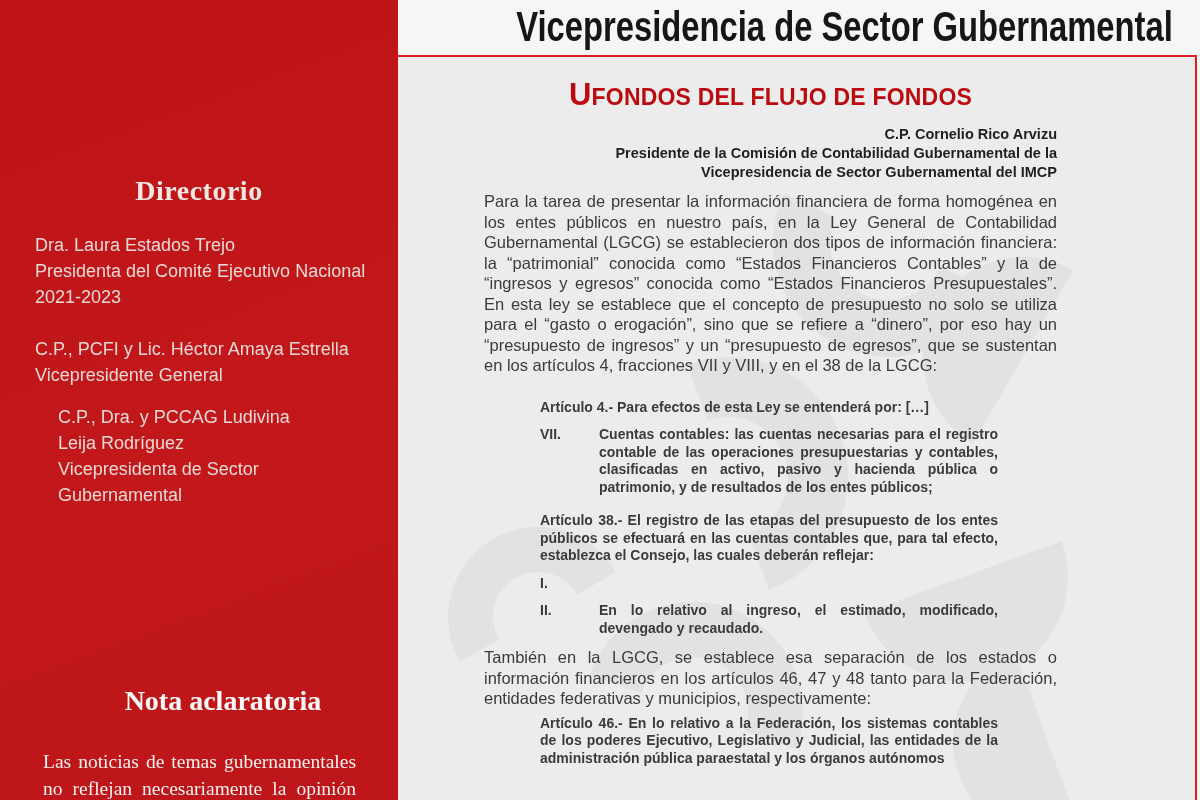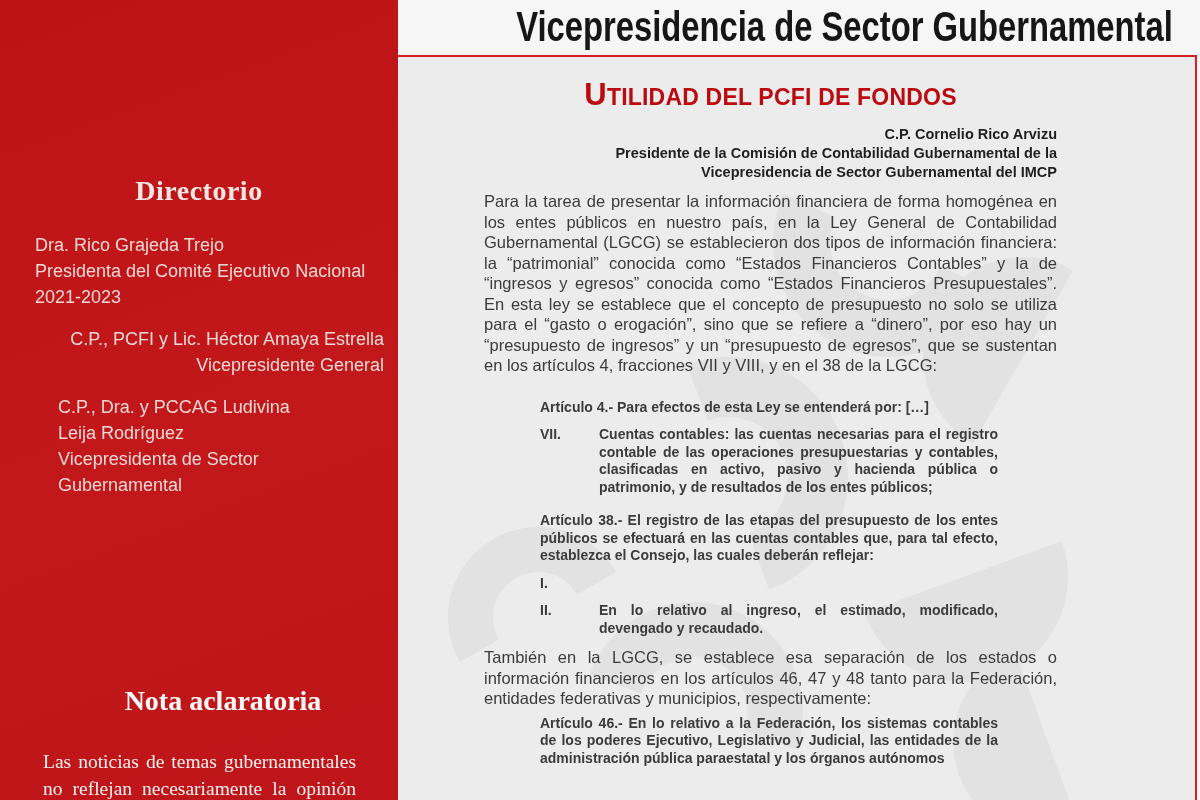--- a/index.html
+++ b/index.html
@@ -13,21 +13,21 @@
     position:absolute; left:0; top:0; width:398px; height:800px;
     background:linear-gradient(160deg,#bd1317 0%, #c2181c 55%, #bd1519 100%);
     padding-top:176px;
   }
   .dir-title {
     font-family:"Liberation Serif", serif; font-weight:700; font-size:28px;
     color:#f5e6e2; text-align:center; line-height:30px; letter-spacing:.5px;
   }
   .entry { color:#eed8d4; font-size:18px; line-height:26px; padding-left:35px; padding-right:14px; }
   .entry.e1 { margin-top:26px; }
-  .entry.e2 { margin-top:16px;text-align:right; }
+  .entry.e2 { margin-top:26px; }
   .entry.e3 { margin-top:16px;margin-left:23px; }
   .note { position:absolute; left:0; top:686px; width:398px; }
   .note-title {
     font-family:"Liberation Serif", serif; font-weight:700; font-size:28px;
     color:#fdfafa; text-align:center; line-height:30px;padding-left:48px;
   }
   .note-text {
     margin-top:32px; padding:0 42px 0 43px;
     font-family:"Liberation Serif", serif; font-size:19.5px; line-height:27px;
     color:#f8f1f0;
@@ -81,21 +81,21 @@
 </style>
 </head>
 <body>
 
 <div class="page">
 
   <aside class="sidebar">
     <h2 class="dir-title">Directorio</h2>
 
     <div class="entry e1">
-      <div>Dra. Rico Grajeda Trejo</div>
+      <div>Dra. Laura Estados Trejo</div>
       <div>Presidenta del Comité Ejecutivo Nacional</div>
       <div>2021-2023</div>
     </div>
 
     <div class="entry e2">
       <div>C.P., PCFI y Lic. Héctor Amaya Estrella</div>
       <div>Vicepresidente General</div>
     </div>
 
     <div class="entry e3">
@@ -126,21 +126,21 @@
         <path d="M-120,0 A120,120 0 0 1 120,0 L60,0 A60,60 0 0 0 -60,0 Z" transform="translate(330,420) rotate(70)"></path>
         <path d="M-105,0 A105,105 0 0 1 105,0 Z" transform="translate(565,520) rotate(160)"></path>
         <path d="M-110,0 A110,110 0 0 1 110,0 L55,0 A55,55 0 0 0 -55,0 Z" transform="translate(295,655) rotate(20)"></path>
         <path d="M-95,0 A95,95 0 0 1 95,0 Z" transform="translate(650,685) rotate(250)"></path>
         <path d="M-90,0 A90,90 0 0 1 90,0 L45,0 A45,45 0 0 0 -45,0 Z" transform="translate(140,560) rotate(330)"></path>
       </g>
     </svg>
 
     <article class="article">
 
-      <h3 class="article-heading"><span class="big-letter">U</span><span>TILIDAD DEL PCFI DE FONDOS</span></h3>
+      <h3 class="article-heading"><span class="big-letter">U</span><span>FONDOS DEL FLUJO DE FONDOS</span></h3>
 
       <div class="author">
         <div>C.P. Cornelio Rico Arvizu</div>
         <div>Presidente de la Comisión de Contabilidad Gubernamental de la</div>
         <div>Vicepresidencia de Sector Gubernamental del IMCP</div>
       </div>
 
       <p class="body-par">Para la tarea de presentar la información financiera de forma homogénea en los entes públicos en nuestro país, en la Ley General de Contabilidad Gubernamental (LGCG) se establecieron dos tipos de información financiera: la “patrimonial” conocida como “Estados Financieros Contables” y la de “ingresos y egresos” conocida como “Estados Financieros Presupuestales”. En esta ley se establece que el concepto de presupuesto no solo se utiliza para el “gasto o erogación”, sino que se refiere a “dinero”, por eso hay un “presupuesto de ingresos” y un “presupuesto de egresos”, que se sustentan en los artículos 4, fracciones VII y VIII, y en el 38 de la LGCG:</p>
 
       <div class="quote q1">

